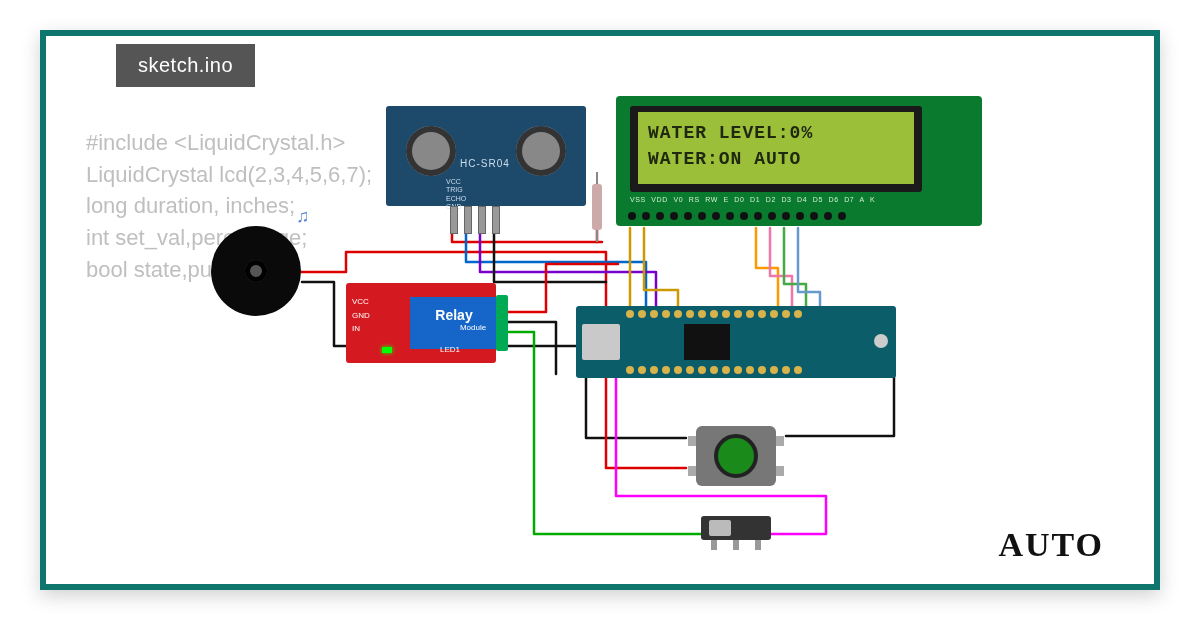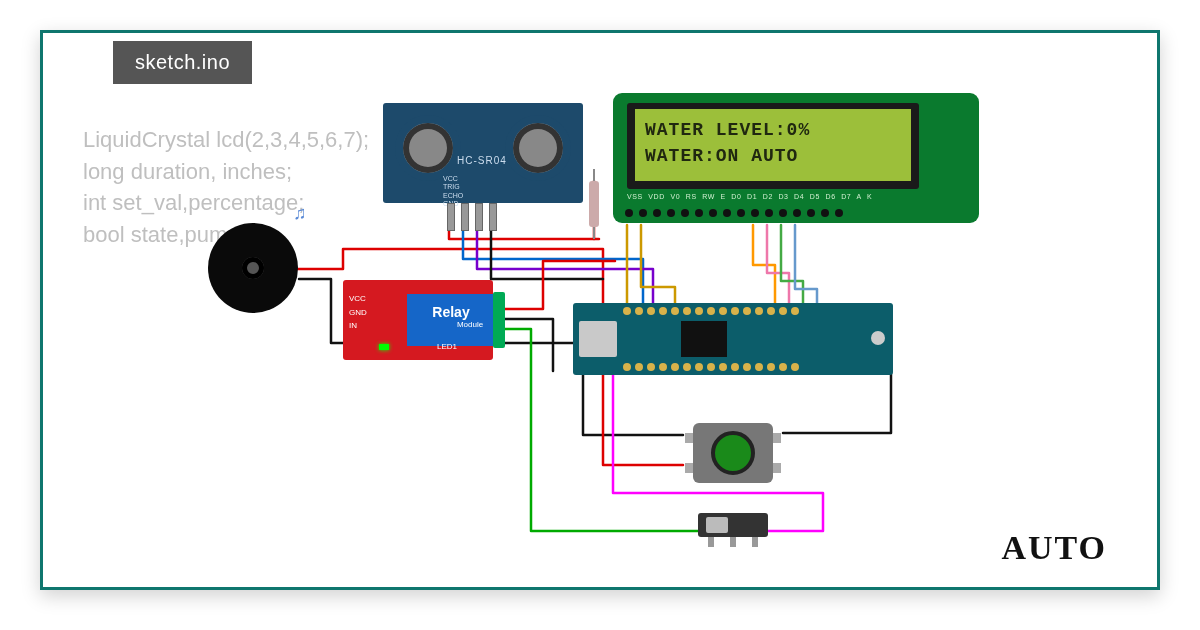--- a/index.html
+++ b/index.html
@@ -1,26 +1,26 @@
 <!DOCTYPE html>
 <html><head>
 <meta charset="utf-8">
 <style>
   * { margin:0; padding:0; box-sizing:border-box; }
   body { width:1200px; height:630px; background:#fff; font-family:Arial,Helvetica,sans-serif; position:relative; overflow:hidden; }
-  .card { position:absolute; left:40px; top:30px; width:1120px; height:560px; background:#fff; border:3px solid #0f766e; box-shadow:0 6px 18px rgba(0,0,0,.18); }
+  .card { position:absolute; left:40px; top:30px; width:1120px; height:560px; background:#fff; border:6px solid #0f766e; box-shadow:0 6px 18px rgba(0,0,0,.18); }
   .tab { position:absolute; left:70px; top:8px; background:#555; color:#fff; padding:10px 22px; font-size:20px; letter-spacing:.5px; }
   .code { position:absolute; left:40px; top:90px; color:#bfbfbf; font-size:22px; line-height:1.35; font-weight:400; }
   .code .line { margin-bottom:2px; white-space:pre; }
   .logo { position:absolute; right:50px; bottom:20px; font-family:"Comic Sans MS",cursive; font-size:34px; letter-spacing:2px; color:#111; font-weight:600; }
   
   .canvas { position:absolute; left:0; top:0; width:100%; height:100%; }
   svg.wires { position:absolute; left:0; top:0; width:1160px; height:600px; pointer-events:none; }
   
-  .lcd { position:absolute; left:570px; top:60px; width:366px; height:130px; background:#0a7a2e; border-radius:9px; }
+  .lcd { position:absolute; left:570px; top:60px; width:366px; height:130px; background:#0a7a2e; border-radius:4px; }
   .lcd-bezel { position:absolute; left:14px; top:10px; width:292px; height:86px; background:#1a1a1a; border-radius:3px; }
   .lcd-screen { position:absolute; left:22px; top:16px; width:276px; height:72px; background:#9cbf3a; font-family:"Courier New",monospace; font-size:18px; color:#202810; padding:8px 10px; letter-spacing:1px; line-height:1.45; font-weight:700; }
   .lcd-pins { position:absolute; left:14px; top:100px; font-size:7px; color:#d0f0d0; letter-spacing:.6px; word-spacing:3px; }
   .lcd-holes { position:absolute; left:12px; top:116px; width:296px; height:10px; display:flex; gap:6px; }
   .lcd-holes span { width:8px; height:8px; background:#111; border-radius:50%; display:inline-block; }
   
   .sonar { position:absolute; left:340px; top:70px; width:200px; height:100px; background:#1d4a6b; border-radius:3px;padding-left:13px; }
   .sonar .eye { position:absolute; top:12px; width:66px; height:66px; background:#888; border-radius:50%; border:8px solid #1d4a6b; box-shadow:inset 0 0 0 6px #333; }
   .sonar .eye.left { left:12px; } .sonar .eye.right { right:12px; }
   .sonar .lbl { position:absolute; left:74px; top:52px; font-size:10px; color:#cde; letter-spacing:1px; }
@@ -64,20 +64,21 @@
 </style>
 </head>
 <body>
 
 <div class="card">
   <div class="tab">sketch.ino</div>
 
   <div class="code">
     <div class="line"></div>
     <div class="line"></div>
+    <div class="line">#include &lt;LiquidCrystal.h&gt;</div>
     <div class="line">LiquidCrystal lcd(2,3,4,5,6,7);</div>
     <div class="line"></div>
     <div class="line"></div>
     <div class="line">long duration, inches;</div>
     <div class="line">int set_val,percentage;</div>
     <div class="line">bool state,pump;</div>
   </div>
 
   <div class="canvas">
 

